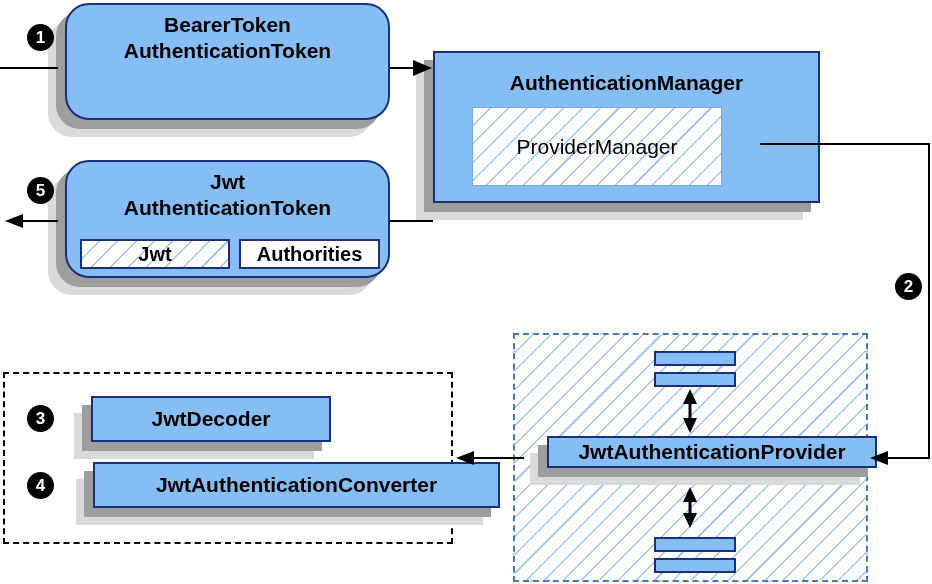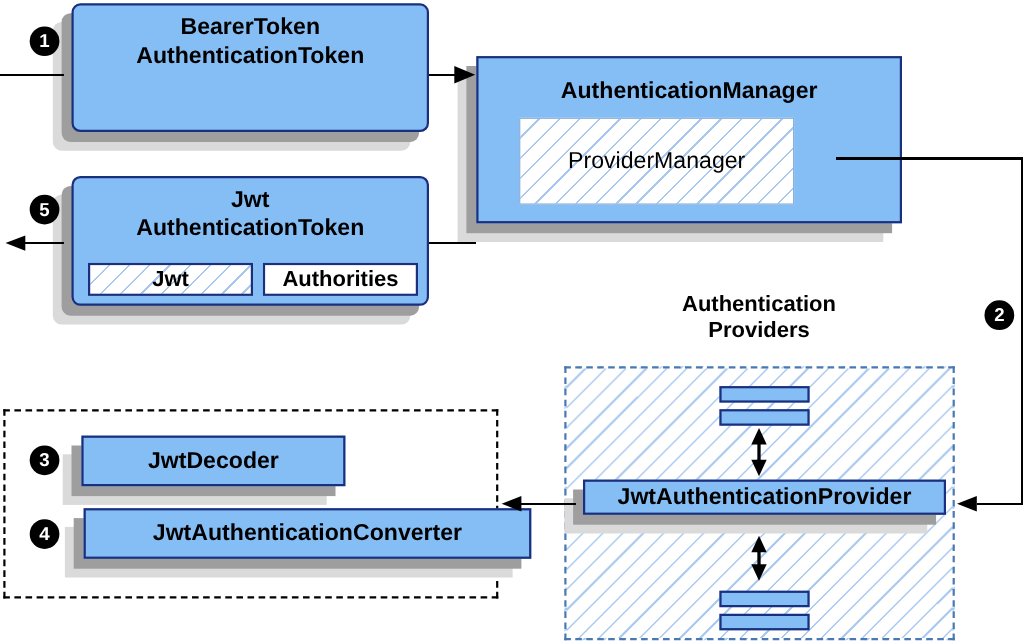--- a/index.html
+++ b/index.html
@@ -6,23 +6,23 @@
   #canvas{
     position:relative;width:932px;height:584px;background:#ffffff;overflow:hidden;
     font-family:"Liberation Sans",sans-serif;color:#000;
   }
   .node{
     position:absolute;box-sizing:border-box;
     background:#85BEF5;border:2px solid #1A2F7E;
     box-shadow:-9px 9px 0 0 #9e9e9e,-17px 17px 0 0 #dadada;
     font-weight:bold;
   }
-  .rounded{border-radius:8px;}
+  .rounded{border-radius:24px;}
   .title{ text-align:center;font-size:21px;line-height:26px;padding-top:7px;font-weight:bold;}
-  .center-label{display:flex;align-items:center;justify-content:center;font-size:21px;font-weight:bold;}
+  .center-label{display:flex;align-items:center;justify-content:center;font-size:21px;font-weight:bold;margin-left:17px;}
   .field{
     position:absolute;box-sizing:border-box;background:#ffffff;border:2px solid #1A2F7E;
     display:flex;align-items:center;justify-content:center;font-size:20px;font-weight:bold;
   }
   .hatch{
     background-color:#ffffff;
     background-image:repeating-linear-gradient(135deg,rgba(0,0,0,0) 0px,rgba(0,0,0,0) 11.5px,#A8C8F0 11.5px,#A8C8F0 13px);
   }
   .group-dashed-blue{
     position:absolute;box-sizing:border-box;border:2px dashed #4879B2;
@@ -75,24 +75,20 @@
     </div>
   </div>
 
   <div class="node" style="left:433px;top:51px;width:387px;height:152px;">
     <div class="title" style="padding-top:17px;">AuthenticationManager</div>
     <div class="pm-inner hatch">
       <span>ProviderManager</span>
     </div>
   </div>
 
-  <div class="grp-label">
-    <div>Authentication</div>
-    <div>Providers</div>
-  </div>
 
   <div class="group-dashed-blue hatch" style="left:513px;top:333px;width:355px;height:249px;">
     <div class="bar" style="left:139px;top:16px;"></div>
     <div class="bar" style="left:139px;top:37px;"></div>
     <div class="node center-label" style="left:15px;top:101px;width:330px;height:32px;">
       <span>JwtAuthenticationProvider</span>
     </div>
     <div class="bar" style="left:139px;top:202px;"></div>
     <div class="bar" style="left:139px;top:223px;"></div>
   </div>

